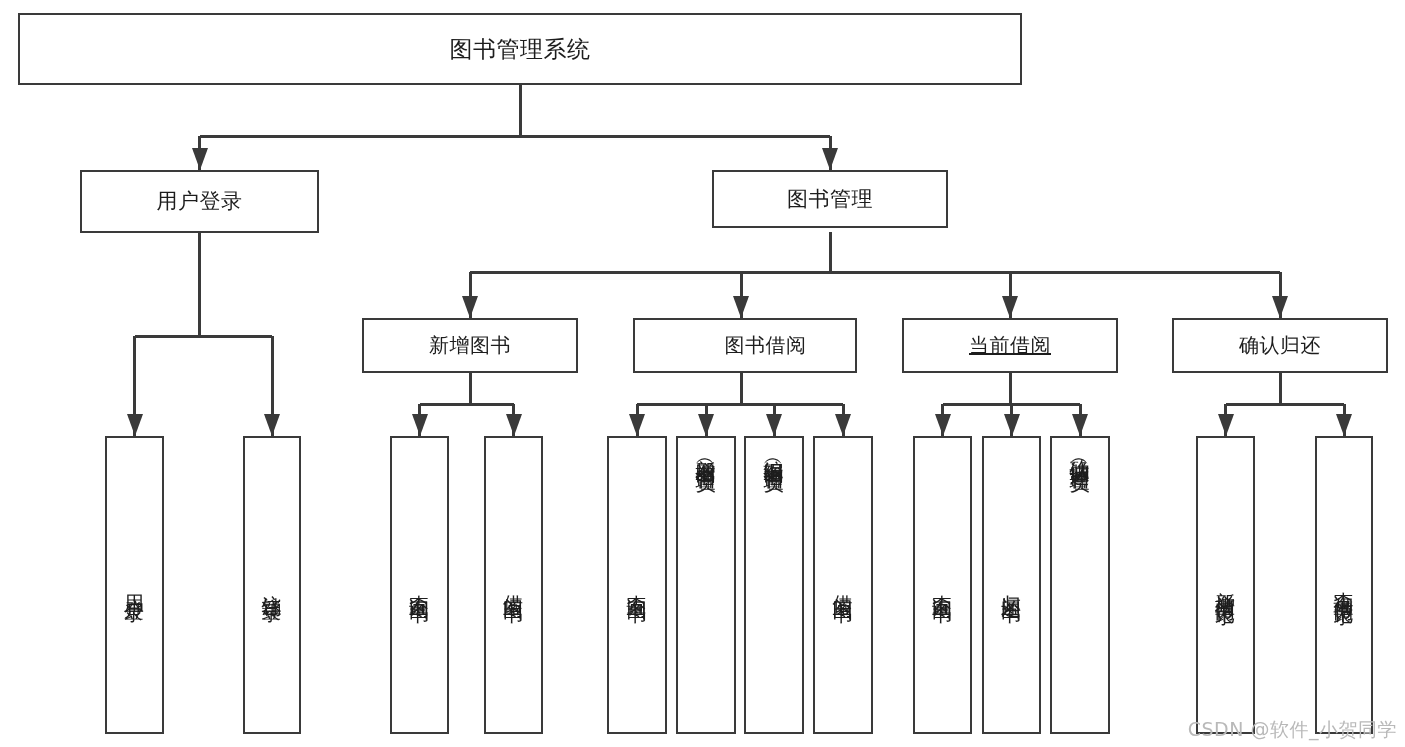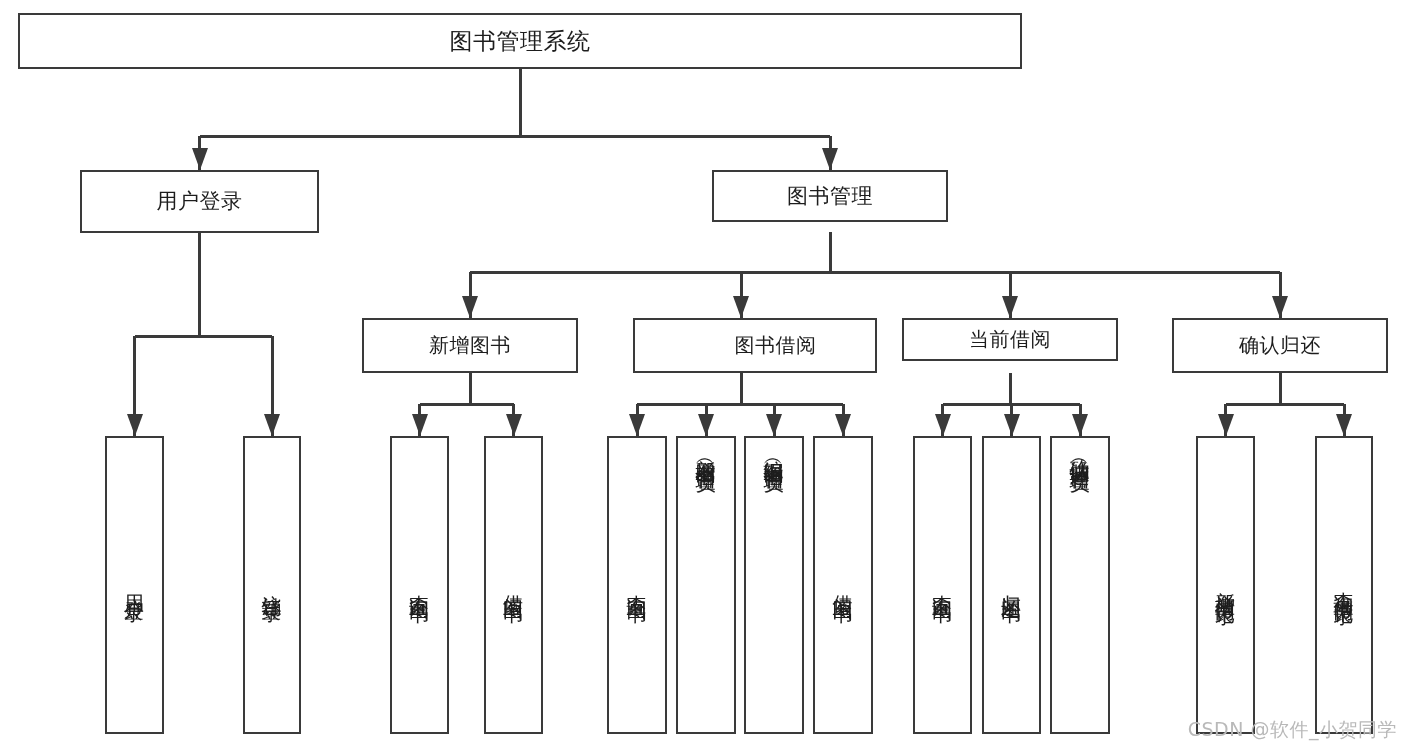--- a/index.html
+++ b/index.html
@@ -145,36 +145,36 @@
       <div class="arrow" style="left: 1072px; top: 414px;"></div>
       <div class="vline" style="left: 1278.5px; top: 373px; height: 31px;"></div>
       <div class="hline" style="left: 1225.5px; top: 402.5px; width: 118.5px;"></div>
       <div class="vline" style="left: 1224px; top: 404px; height: 32px;"></div>
       <div class="arrow" style="left: 1217.5px; top: 414px;"></div>
       <div class="vline" style="left: 1342.5px; top: 404px; height: 32px;"></div>
       <div class="arrow" style="left: 1336px; top: 414px;"></div>
     </div>
 
   <div id="nodes">
-      <div class="node root" style="left: 18px; top: 13px; width: 1004px; height: 56px; text-align: right;">
+      <div class="node root" style="left: 18px; top: 13px; width: 1004px; height: 72px; text-align: right;">
         <span>图书管理系统</span>
       </div>
       <div class="node lvl1" style="left: 80px; top: 170px; width: 239px; height: 63px;">
         <span>用户登录</span>
       </div>
-      <div class="node lvl1" style="left: 712px; top: 170px; width: 236px; height: 52px;">
+      <div class="node lvl1" style="left: 712px; top: 170px; width: 236px; height: 58px;">
         <span>图书管理</span>
       </div>
       <div class="node lvl2" style="left: 362px; top: 318px; width: 216px; height: 55px;">
         <span>新增图书</span>
       </div>
-      <div class="node lvl2" style="left: 633px; top: 318px; width: 244px; height: 55px; padding-left: 41px;">
+      <div class="node lvl2" style="left: 633px; top: 318px; width: 224px; height: 55px; padding-left: 41px;">
         <span>图书借阅</span>
       </div>
-      <div class="node lvl2" style="left: 902px; top: 318px; width: 216px; height: 43px;">
+      <div class="node lvl2" style="left: 902px; top: 318px; width: 216px; height: 55px; text-decoration: underline;">
         <span>当前借阅</span>
       </div>
       <div class="node lvl2" style="left: 1172px; top: 318px; width: 216px; height: 55px;">
         <span>确认归还</span>
       </div>
       <div class="node leaf" style="left: 105px; top: 436px; width: 59px; height: 298px;">
         <span class="vtext">用户登录</span>
       </div>
       <div class="node leaf" style="left: 243px; top: 436px; width: 58px; height: 298px;">
         <span class="vtext">注销登录</span>

